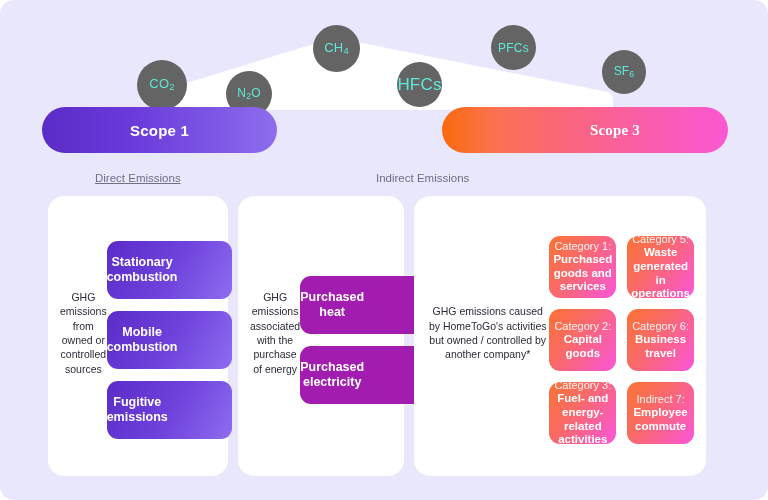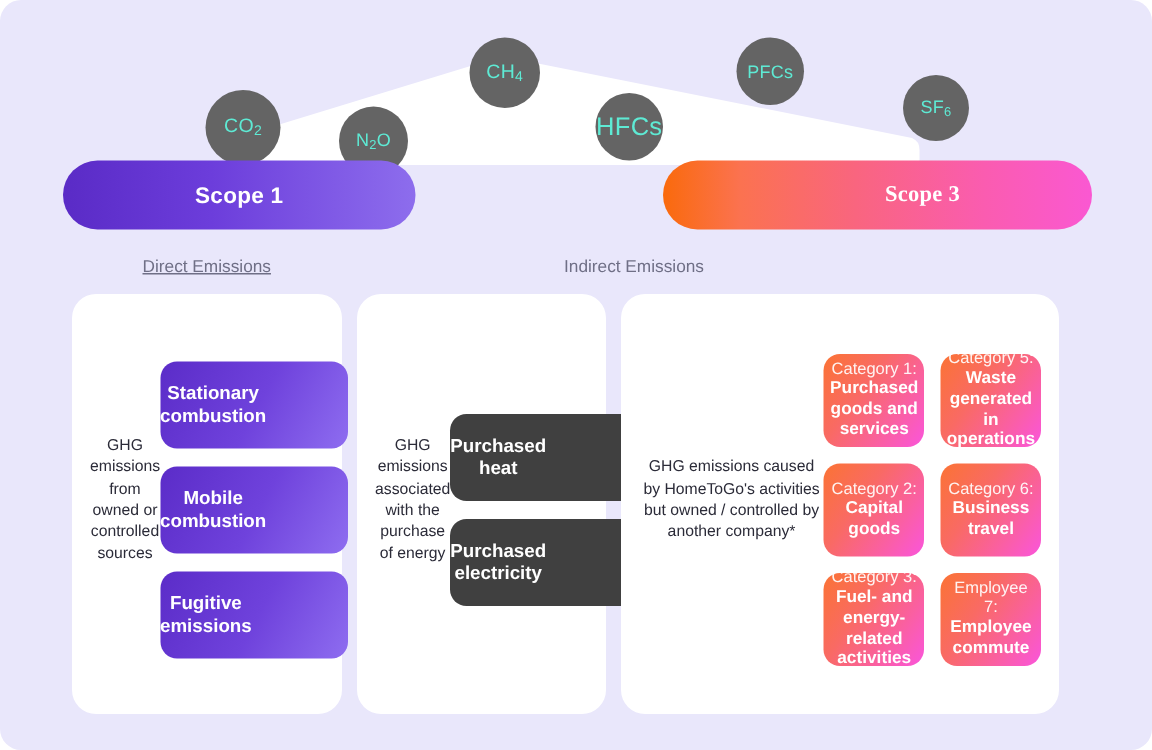--- a/index.html
+++ b/index.html
@@ -103,21 +103,21 @@
 
   .chip-stack { display: flex; flex-direction: column; gap: 12px; width: 100%; align-items: center; }
   .chip {
     width: 125px; height: 58px;
     border-radius: 11px;
     display: flex; align-items: center; justify-content: flex-start;
     color: #ffffff; font-size: 12.5px; font-weight: bold;
     text-align: center; line-height: 1.22;
   }
   .chip-s1 { background: linear-gradient(118deg, #5b2cc8 0%, #6f42dc 52%, #8e6df0 100%); }
-  .chip-s2 { background: #404040; }
+  .chip-s2 { background: #a21caf; }
 
   .cat-grid {
     display: grid;
     grid-template-columns: 1fr 1fr;
     gap: 11px 11px;
     width: 100%;
   }
   .cat-chip {
     height: 62px;
     border-radius: 11px;
@@ -219,20 +219,20 @@
           </div>
           <div class="cat-chip">
             <span class="cat-label">Category 6:</span>
             <span class="cat-desc">Business travel</span>
           </div>
           <div class="cat-chip">
             <span class="cat-label">Category 3:</span>
             <span class="cat-desc">Fuel- and energy-related activities</span>
           </div>
           <div class="cat-chip">
-            <span class="cat-label">Employee 7:</span>
+            <span class="cat-label">Indirect 7:</span>
             <span class="cat-desc">Employee commute</span>
           </div>
         </div>
     </div>
 
   </div>
 </div>
 
 </body></html>

